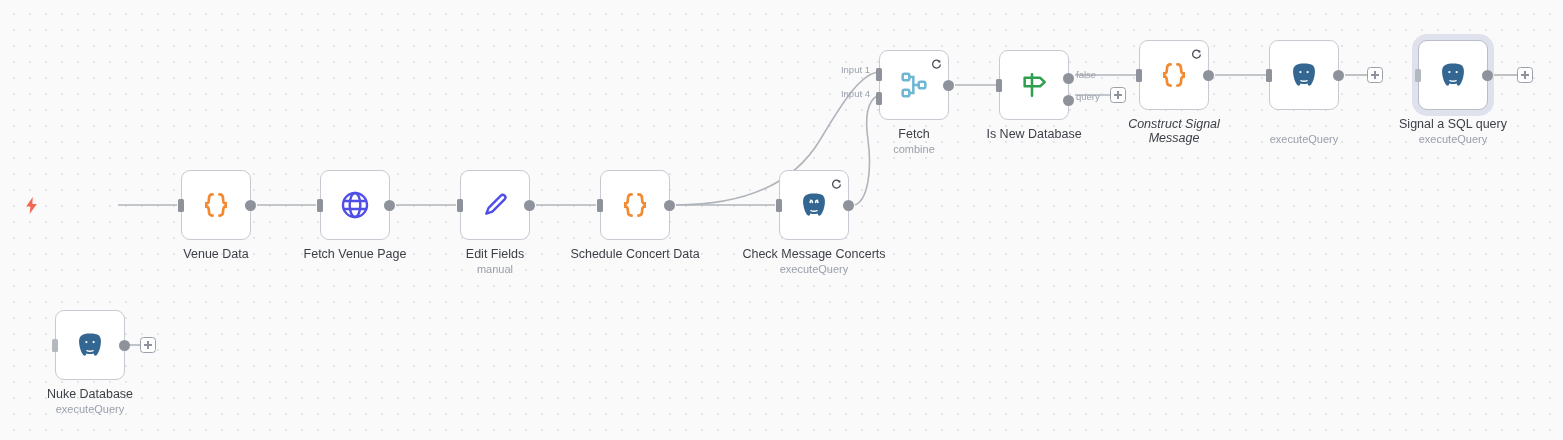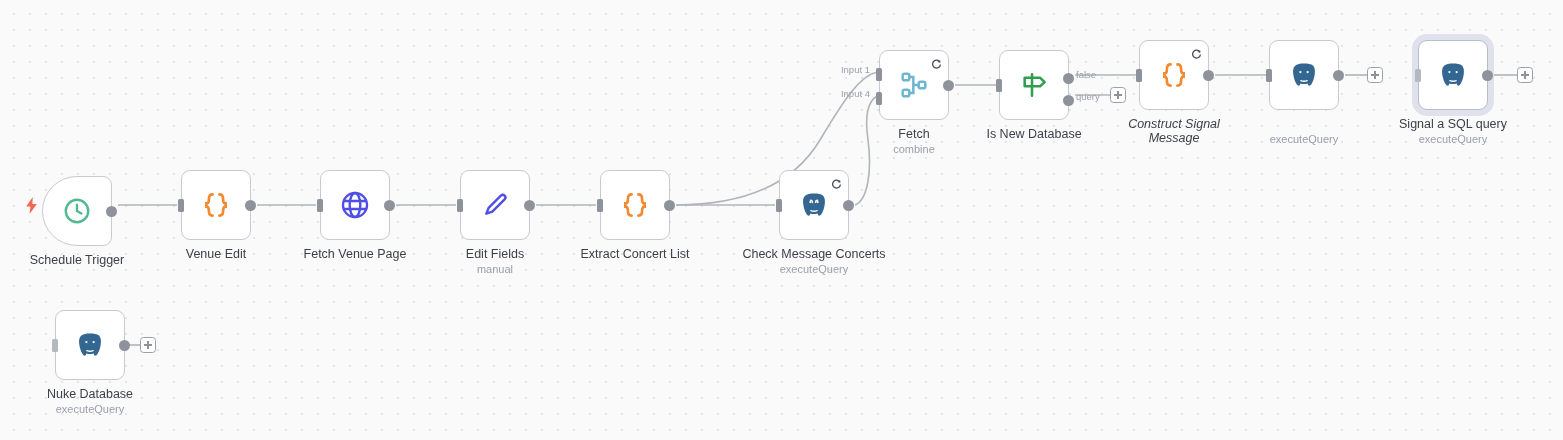--- a/index.html
+++ b/index.html
@@ -145,42 +145,34 @@
       <path d="M1215,75 L1266,75"></path>
 
       <path d="M1345,75 L1367,75"></path>
 
       <path d="M1494,75 L1517,75"></path>
 
       <path d="M1118,345 L1140,345" transform="translate(-1000,0)"></path>
     </g>
   </svg>
 
-  <div class="node trigger" style="left:42px;top:176px;">
-    <svg class="icn" width="30" height="30" viewBox="0 0 24 24">
-      <circle cx="12" cy="12" r="9" fill="none" stroke="#52b88f" stroke-width="1.9"></circle>
-      <path d="M12 7 L12 12 L15.5 14" fill="none" stroke="#52b88f" stroke-width="1.9" stroke-linecap="round"></path>
-    </svg>
-    <span class="port-out"></span>
-    <div class="nlabel">Schedule Trigger</div>
-  </div>
   <div class="bolt" style="left:25px;top:197px;">
     <svg width="13" height="17" viewBox="0 0 12 16">
       <path d="M7.2 0 L1 9 L5 9 L4.2 16 L11 6.6 L6.8 6.6 Z" fill="#f4674f"></path>
     </svg>
   </div>
 
   <div class="node" style="left:181px;top:170px;">
     <svg class="icn" width="34" height="34" viewBox="0 0 24 24">
       <path d="M9.6 4.5c-2.2 0-2.6 1.2-2.6 3.2 0 2.2-0.4 3.2-1.8 3.2v2.2c1.4 0 1.8 1 1.8 3.2 0 2 0.4 3.2 2.6 3.2" fill="none" stroke="#f18a30" stroke-width="1.9" stroke-linecap="round"></path>
       <path d="M14.4 4.5c2.2 0 2.6 1.2 2.6 3.2 0 2.2 0.4 3.2 1.8 3.2v2.2c-1.4 0-1.8 1-1.8 3.2 0 2-0.4 3.2-2.6 3.2" fill="none" stroke="#f18a30" stroke-width="1.9" stroke-linecap="round"></path>
     </svg>
     <span class="port-in"></span>
     <span class="port-out"></span>
-    <div class="nlabel">Venue Edit</div>
+    <div class="nlabel">Venue Data</div>
   </div>
 
   <div class="node" style="left:320px;top:170px;">
     <svg class="icn" width="32" height="32" viewBox="0 0 24 24">
       <circle cx="12" cy="12" r="9" fill="none" stroke="#4f4fe8" stroke-width="1.8"></circle>
       <ellipse cx="12" cy="12" rx="4" ry="9" fill="none" stroke="#4f4fe8" stroke-width="1.8"></ellipse>
       <path d="M3.2 9 H20.8 M3.2 15 H20.8" fill="none" stroke="#4f4fe8" stroke-width="1.8"></path>
     </svg>
     <span class="port-in"></span>
     <span class="port-out"></span>
@@ -197,21 +189,21 @@
     <div class="nsub one">manual</div>
   </div>
 
   <div class="node" style="left:600px;top:170px;">
     <svg class="icn" width="34" height="34" viewBox="0 0 24 24">
       <path d="M9.6 4.5c-2.2 0-2.6 1.2-2.6 3.2 0 2.2-0.4 3.2-1.8 3.2v2.2c1.4 0 1.8 1 1.8 3.2 0 2 0.4 3.2 2.6 3.2" fill="none" stroke="#f18a30" stroke-width="1.9" stroke-linecap="round"></path>
       <path d="M14.4 4.5c2.2 0 2.6 1.2 2.6 3.2 0 2.2 0.4 3.2 1.8 3.2v2.2c-1.4 0-1.8 1-1.8 3.2 0 2-0.4 3.2-2.6 3.2" fill="none" stroke="#f18a30" stroke-width="1.9" stroke-linecap="round"></path>
     </svg>
     <span class="port-in"></span>
     <span class="port-out"></span>
-    <div class="nlabel">Extract Concert List</div>
+    <div class="nlabel">Schedule Concert Data</div>
   </div>
 
   <div class="node" style="left:779px;top:170px;">
     <svg class="icn" width="30" height="30" viewBox="0 0 24 24">
       <path d="M19.2 4.4c-1.5-1.3-4.2-1.7-7.2-1.7-3 0-5.7 0.5-7.1 1.8C3.3 5.9 3 8.4 3.4 11.4c0.4 3 1.4 6.1 2.6 7.8 0.6 0.9 1.4 1.5 2.1 1.3 0.6-0.2 0.9-0.9 0.9-1.7 1 0.3 2 0.4 3 0.4 1 0 2-0.1 3-0.4 0 0.8 0.3 1.5 0.9 1.7 0.7 0.2 1.5-0.4 2.1-1.3 1.2-1.7 2.2-4.8 2.6-7.8 0.4-3 0.1-5.5-1.4-7z" fill="#336791"></path>
       <path d="M9.2 8.2c0.9 0 1.6 0.8 1.6 1.8M14.8 8.2c-0.9 0-1.6 0.8-1.6 1.8M9.5 16.5c1.6 0.6 3.4 0.6 5 0" fill="none" stroke="#ffffff" stroke-width="1.1" stroke-linecap="round"></path>
       <circle cx="9.1" cy="9.6" r="0.9" fill="#ffffff"></circle>
       <circle cx="14.9" cy="9.6" r="0.9" fill="#ffffff"></circle>
     </svg>
     <span class="badge">

